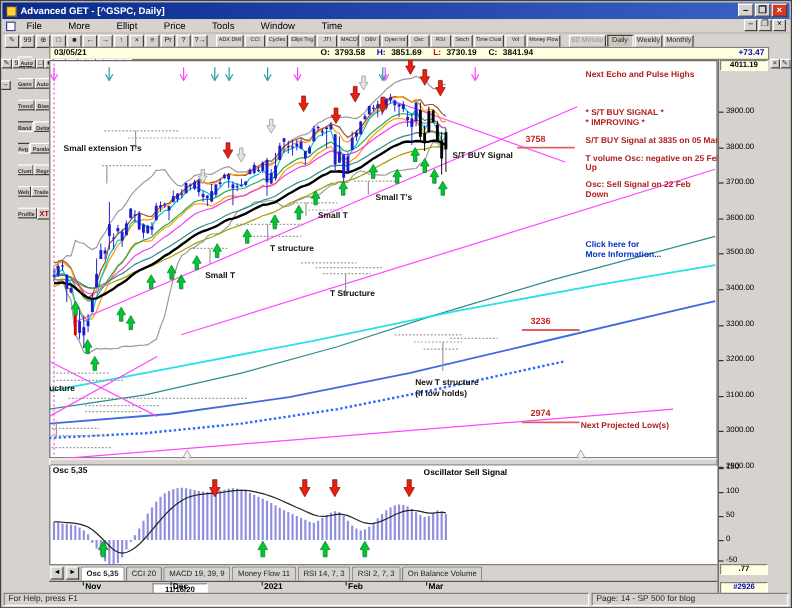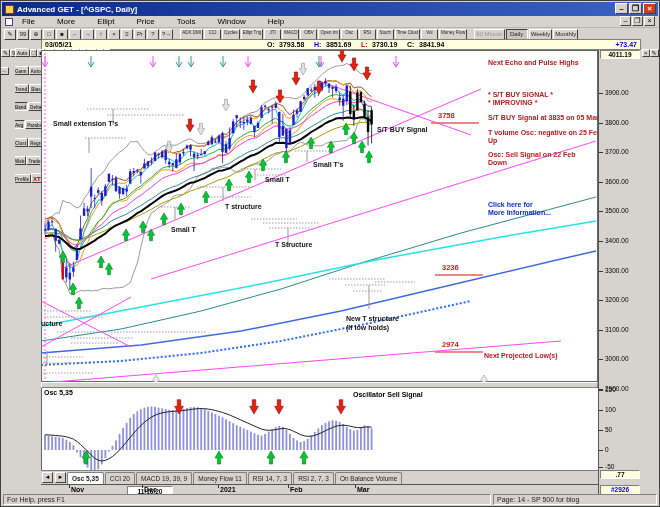--- a/index.html
+++ b/index.html
@@ -92,21 +92,21 @@
 
   <div class="menubar">
     <span class="child-ico"></span>
     <span id="menu-items" style="display:flex;gap:12px;">
         <span class="menu-item">File</span>
         <span class="menu-item">More</span>
         <span class="menu-item">Ellipt</span>
         <span class="menu-item">Price</span>
         <span class="menu-item">Tools</span>
         <span class="menu-item">Window</span>
-        <span class="menu-item">Help</span>
+        <span class="menu-item">Time</span>
       </span>
     <span class="mini-wbtns">
       <span class="wbtn">–</span>
       <span class="wbtn">❐</span>
       <span class="wbtn">×</span>
     </span>
   </div>
 
   <div class="toolbar">
     <span id="tb-left" style="display:flex;margin-left:2px;">

